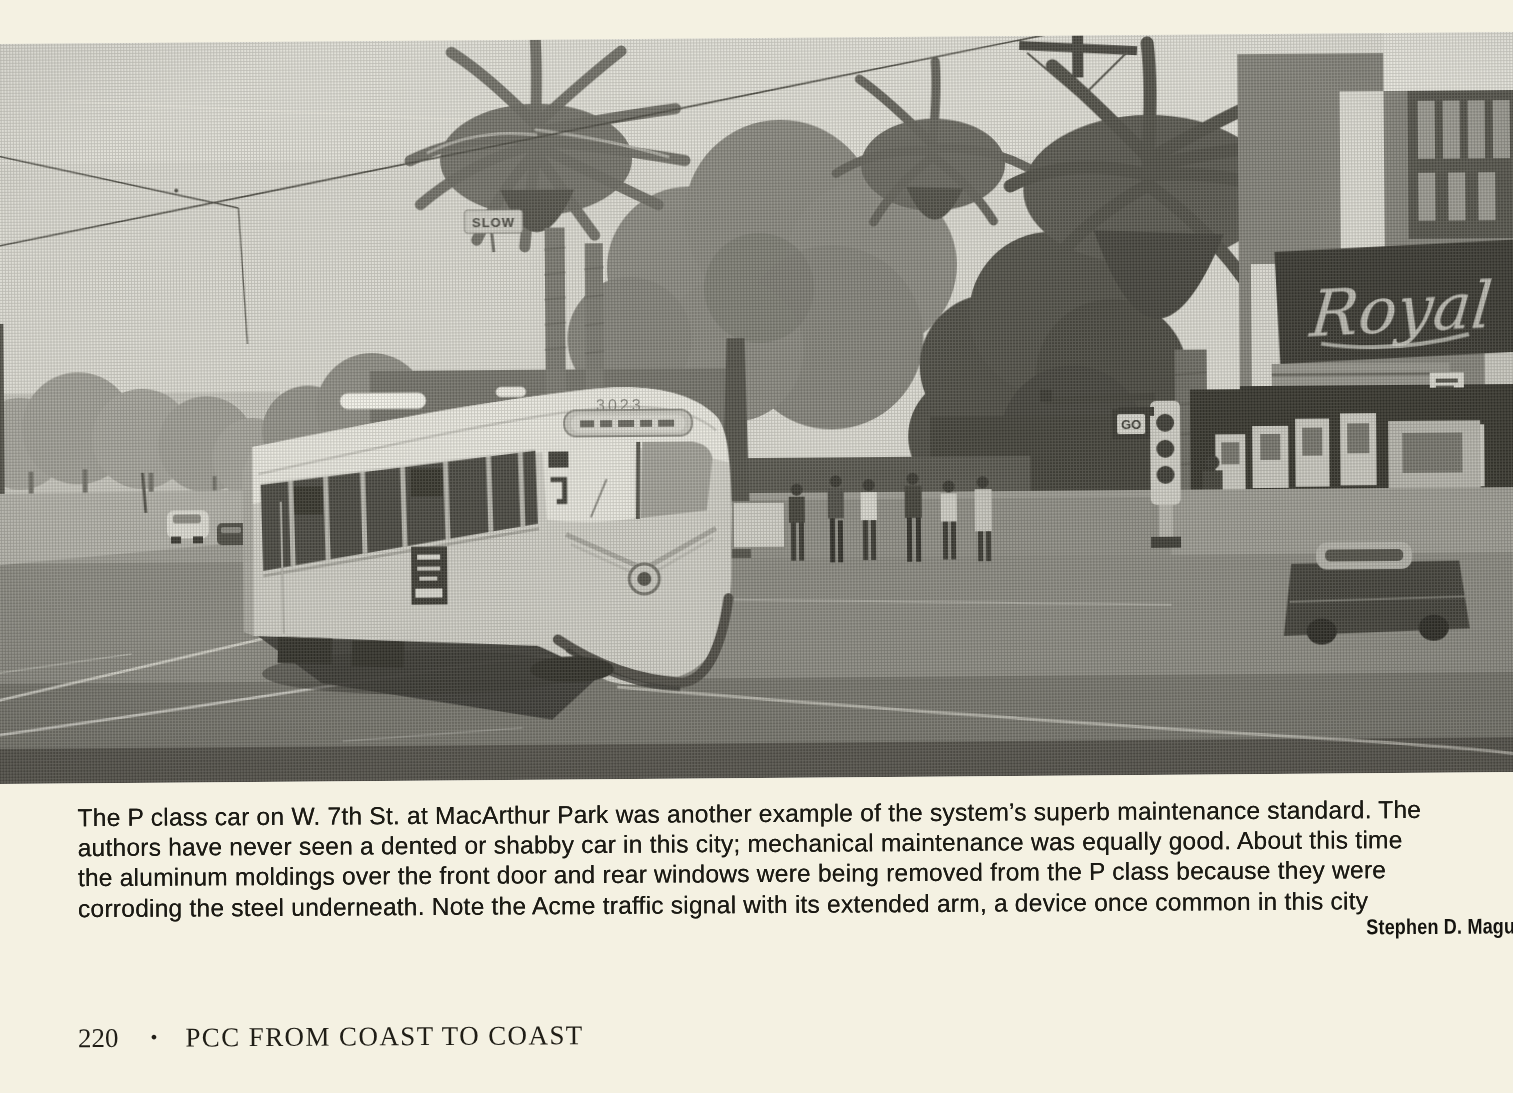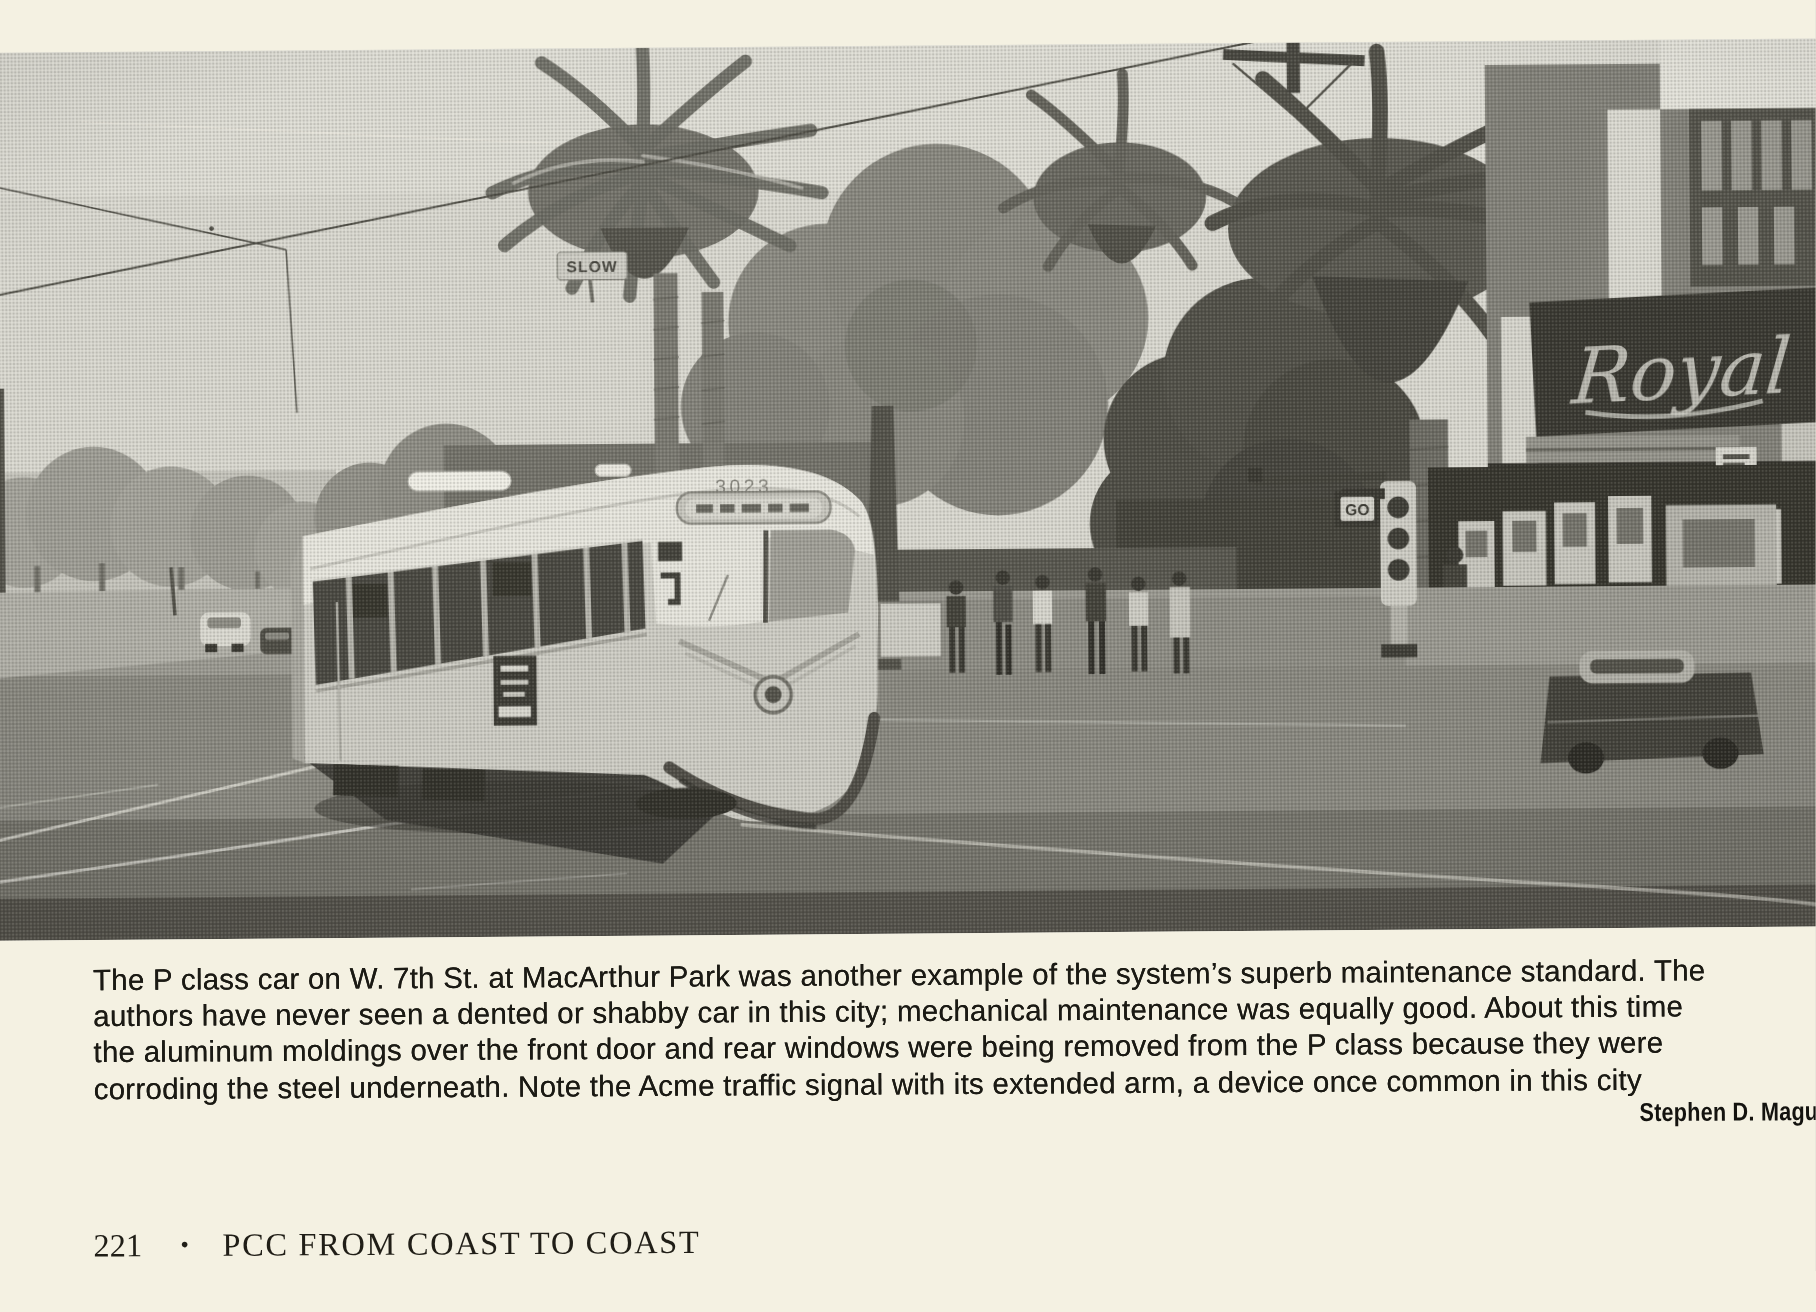--- a/index.html
+++ b/index.html
@@ -462,17 +462,17 @@
 
   <div class="textblock">
     <div class="caption">
       <div>The P class car on W. 7th St. at MacArthur Park was another example of the system’s superb maintenance standard. The</div>
       <div>authors have never seen a dented or shabby car in this city; mechanical maintenance was equally good. About this time</div>
       <div>the aluminum moldings over the front door and rear windows were being removed from the P class because they were</div>
       <div>corroding the steel underneath. Note the Acme traffic signal with its extended arm, a device once common in this city</div>
     </div>
     <div class="credit">Stephen D. Maguire</div>
     <div class="footer">
-      <span class="num">221</span><span class="bullet">•</span><span class="title">PCC FROM COAST TO COAST</span>
+      <span class="num">220</span><span class="bullet">•</span><span class="title">PCC FROM COAST TO COAST</span>
     </div>
   </div>
 
 </div>
 
 </body></html>

